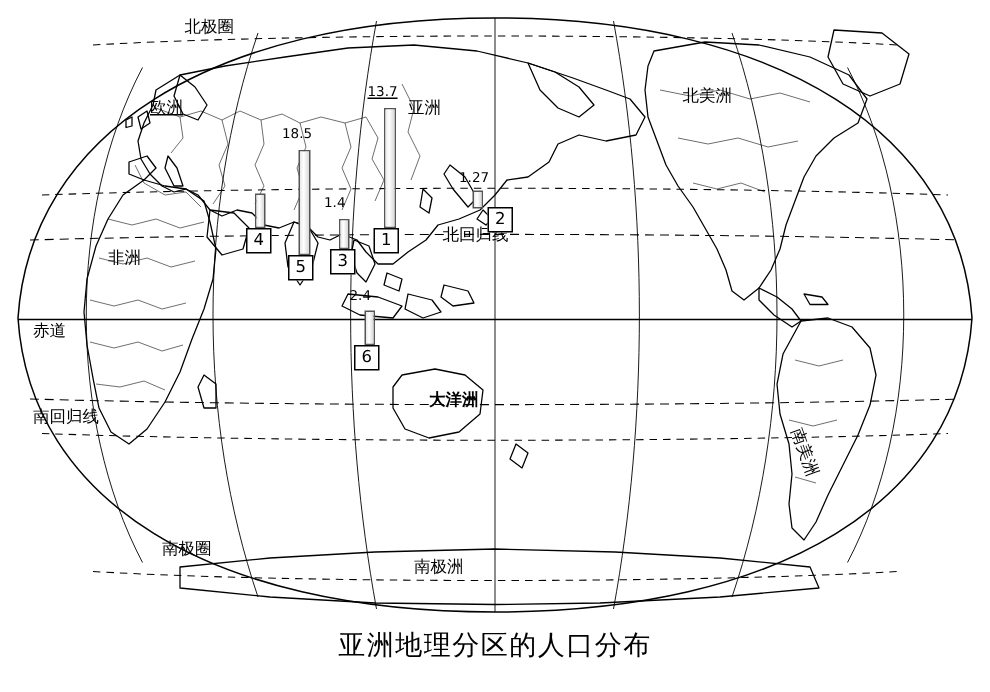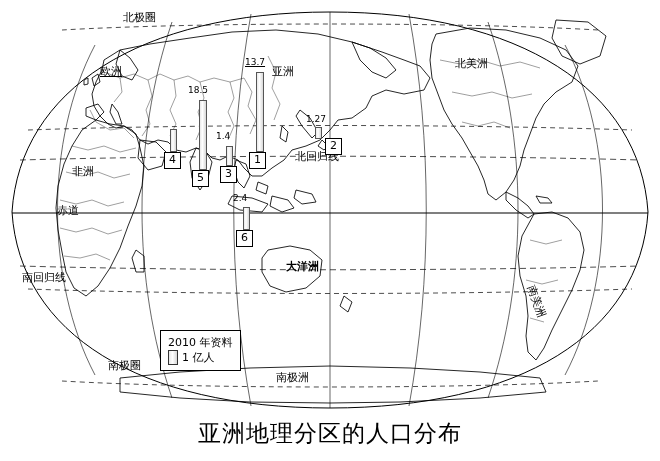--- a/index.html
+++ b/index.html
@@ -90,21 +90,21 @@
     border: 1px solid #333;
     background: linear-gradient(to right, #e8e8e8, #ffffff 45%, #d6d6d6);
   }
   #figure-title {
     position: absolute;
     left: 0;
     top: 418px;
     width: 660px;
     text-align: center;
     font-family: "DejaVu Sans", sans-serif;
-    font-size: 23px;
+    font-size: 18px;
     letter-spacing: 1px;
     color: #000;
   }
 </style>
 </head>
 <body>
 
 <div id="map-figure">
 
   <svg id="map-canvas" viewBox="0 0 660 420" xmlns="http://www.w3.org/2000/svg">
@@ -233,21 +233,21 @@
       <path d="M530 240 L 546 244 L 562 240"></path>
       <path d="M526 280 L 542 284 L 558 280"></path>
       <path d="M530 318 L 544 322"></path>
     </g>
   </svg>
 
   <div class="overlay">
 
     <div class="label" style="left:123px; top:12px;">北极圈</div>
     <div class="label" style="left:295px; top:151px;">北回归线</div>
-    <div class="label" style="left:22px; top:205px;margin-left:35px;">赤道</div>
+    <div class="label" style="left:22px; top:215px;">赤道</div>
     <div class="label" style="left:22px; top:272px;">南回归线</div>
     <div class="label" style="left:108px; top:360px;">南极圈</div>
 
     <div class="label" style="left:100px; top:66px;text-decoration:underline;">欧洲</div>
     <div class="label" style="left:272px; top:66px;">亚洲</div>
     <div class="label" style="left:455px; top:58px;">北美洲</div>
     <div class="label" style="left:72px; top:166px;">非洲</div>
     <div class="label" style="left:286px; top:261px;font-weight:bold;">大洋洲</div>
     <div class="label" style="left:536px; top:284px; transform:rotate(70deg); transform-origin:left top;">南美洲</div>
     <div class="label" style="left:276px; top:372px;">南极洲</div>
@@ -281,24 +281,17 @@
         <div class="bar-inner"></div>
       </div>
     <div class="boxnum" style="left:192px; top:170px;">5</div>
 
     <div class="barval" style="left:233px; top:193px;">2.4</div>
     <div class="bar" style="left:243px; top:207px; width:7px; height:23px;">
         <div class="bar-inner"></div>
       </div>
     <div class="boxnum" style="left:236px; top:230px;">6</div>
 
-    <div id="legend-box" style="left:160px; top:330px;">
-      <div>2010 年资料</div>
-      <div class="legend-row">
-        <span class="legend-swatch"></span>
-        <span>1 亿人</span>
-      </div>
-    </div>
 
   </div>
 
   <div id="figure-title">亚洲地理分区的人口分布</div>
 </div>
 
 </body></html>

